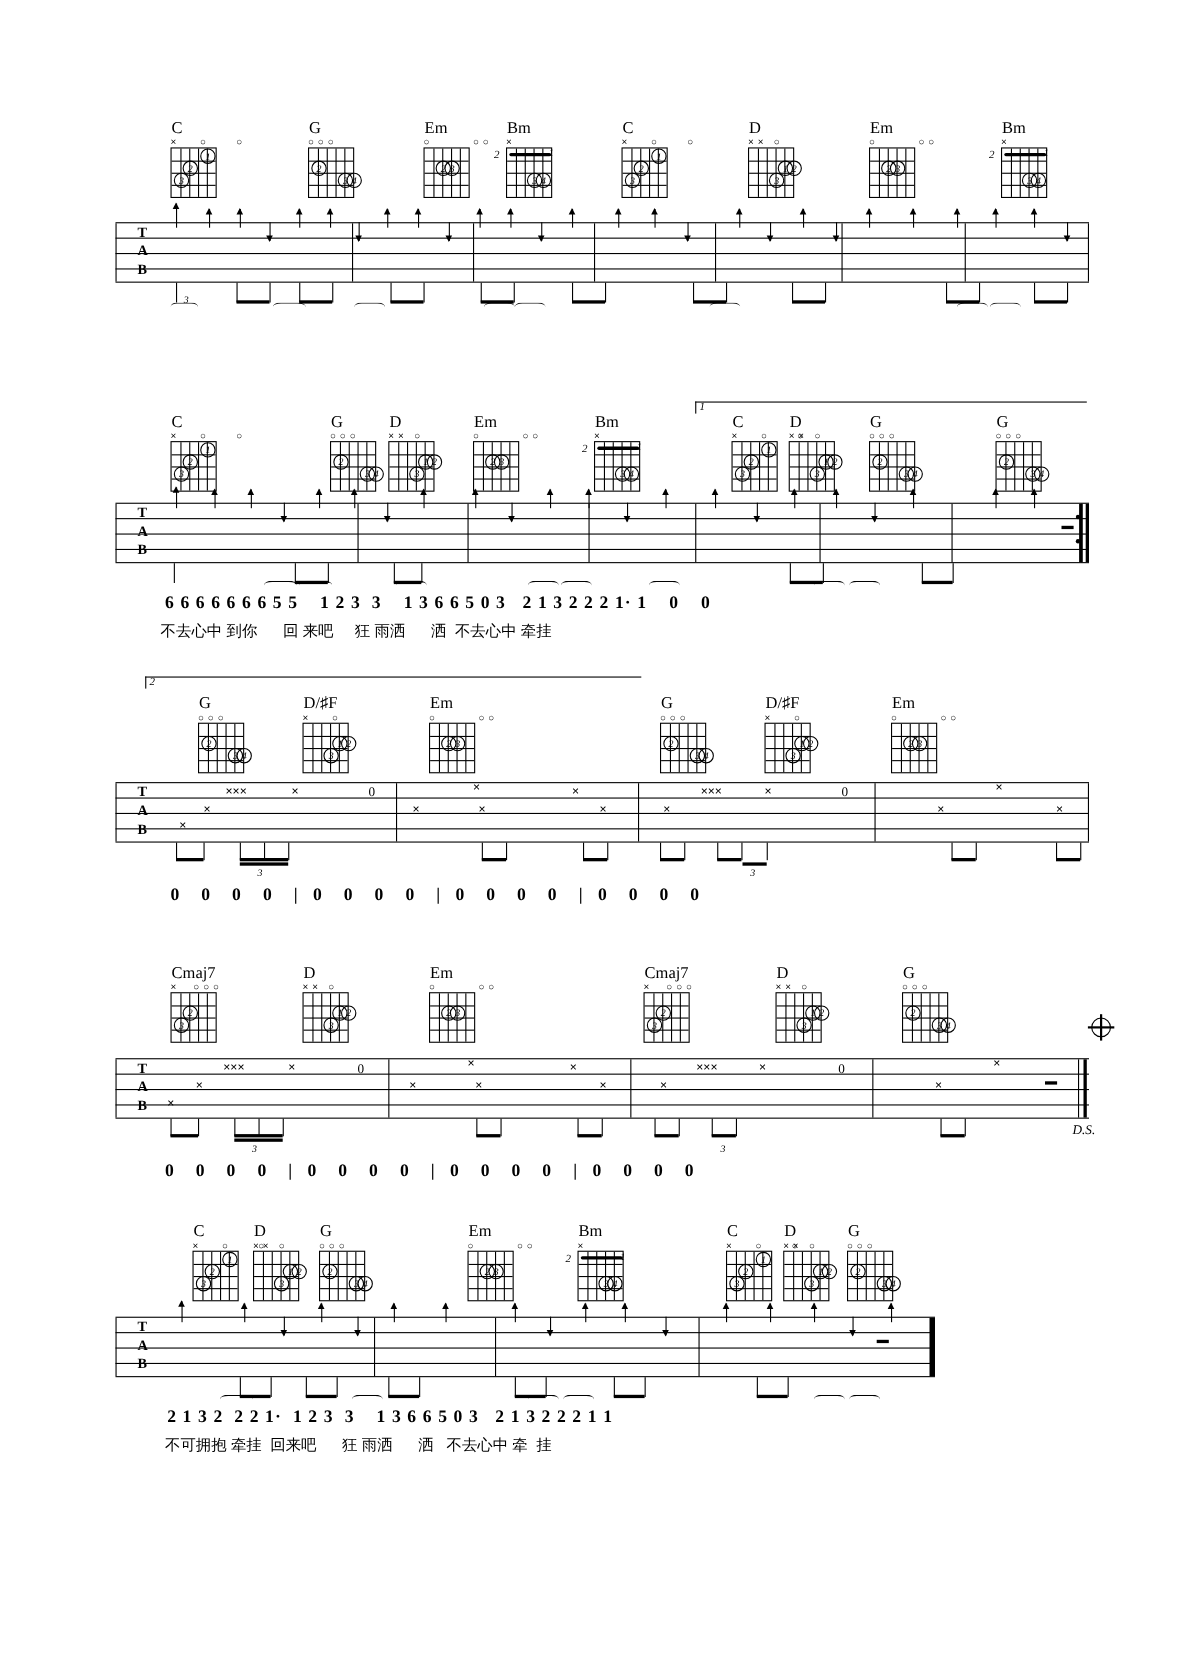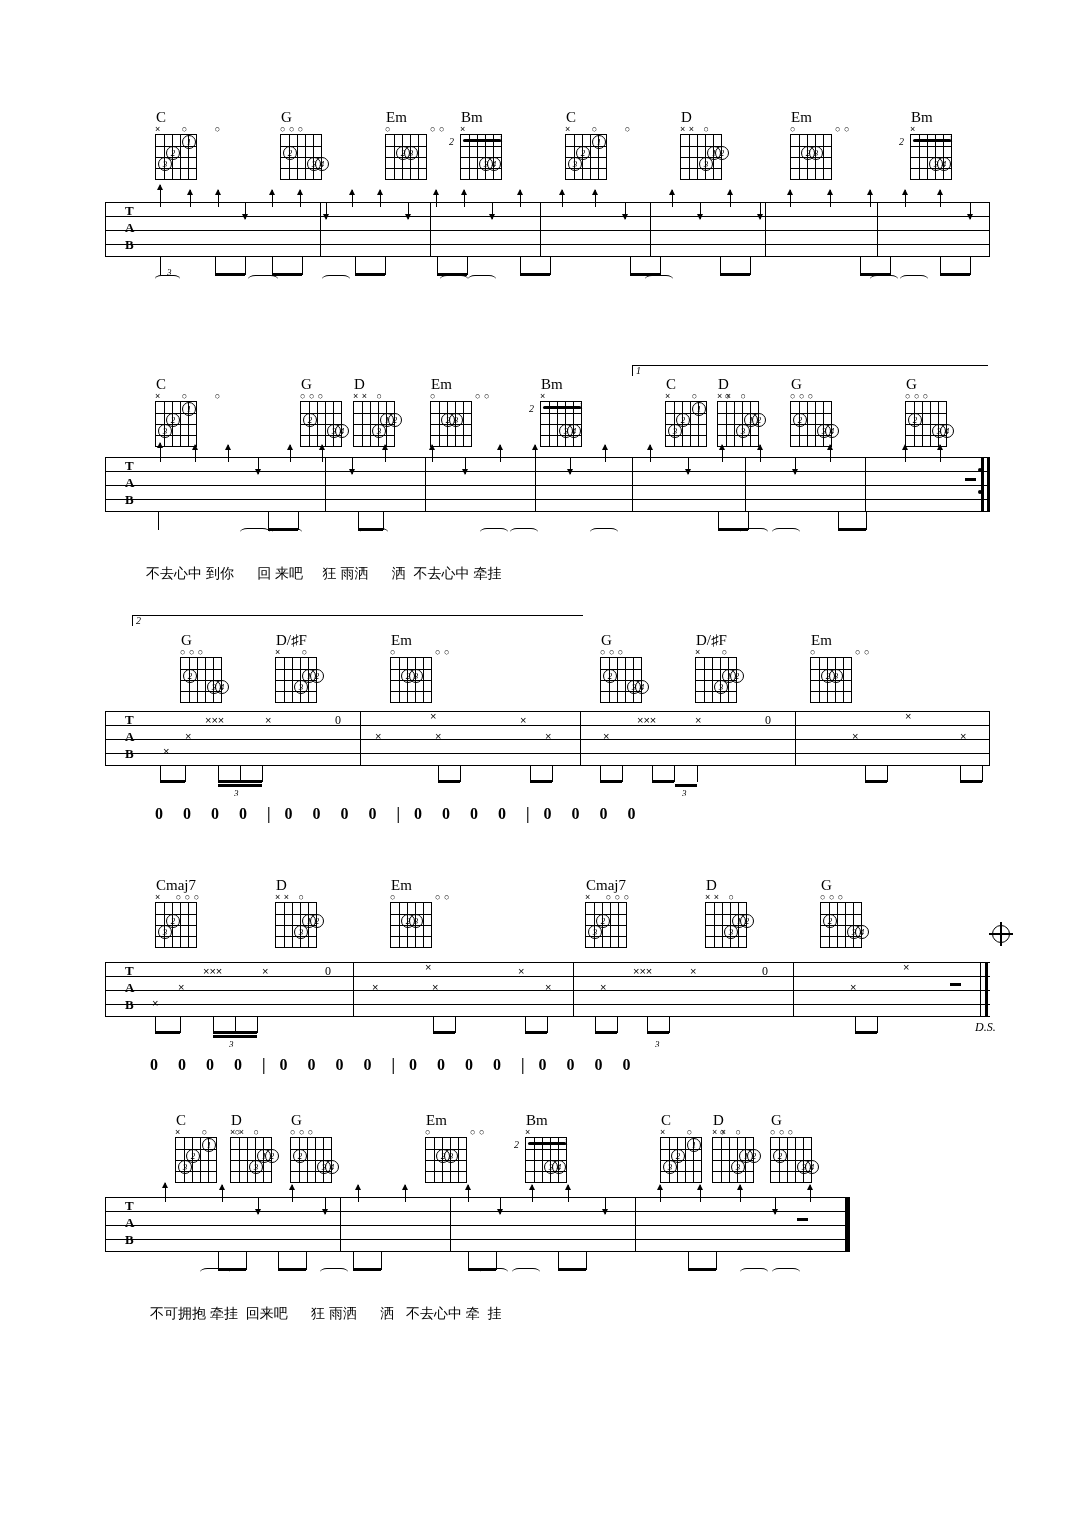--- a/index.html
+++ b/index.html
@@ -516,20 +516,21 @@
 
     <div class="slur" style="left:240px;top:163px;width:30px;"></div>
     <div class="slur" style="left:272px;top:163px;width:30px;"></div>
     <div class="slur" style="left:360px;top:163px;width:28px;"></div>
     <div class="slur" style="left:480px;top:163px;width:28px;"></div>
     <div class="slur" style="left:510px;top:163px;width:28px;"></div>
     <div class="slur" style="left:590px;top:163px;width:28px;"></div>
     <div class="slur" style="left:740px;top:163px;width:28px;"></div>
     <div class="slur" style="left:772px;top:163px;width:28px;"></div>
 
+    <div class="numrow" style="left:150px;top:175px;">6 6 6 6 6 6 6 5 5    1 2 3  3    1 3 6 6 5 0 3   2 1 3 2 2 2 1· 1    0    0</div>
     <div class="lyric" style="left:146px;top:200px;">不去心中 到你      回 来吧     狂 雨洒      洒  不去心中 牵挂</div>
   </div>
 
   <div class="system" style="top:615px;height:210px;">
 
     <div class="ending" style="left:132px;top:0px;width:450px;">
       <span>2</span>
     </div>
 
     <div class="chord" style="left:175px;top:18px;">
@@ -1064,16 +1065,17 @@
 
     <div class="slur" style="left:200px;top:163px;width:30px;"></div>
     <div class="slur" style="left:320px;top:163px;width:28px;"></div>
     <div class="slur" style="left:480px;top:163px;width:28px;"></div>
     <div class="slur" style="left:512px;top:163px;width:28px;"></div>
     <div class="slur" style="left:740px;top:163px;width:28px;"></div>
     <div class="slur" style="left:772px;top:163px;width:28px;"></div>
 
     <div class="bar" style="left:845px;top:1195px;"></div>
 
+    <div class="numrow" style="left:152px;top:175px;">2 1 3 2  2 2 1·  1 2 3  3    1 3 6 6 5 0 3   2 1 3 2 2 2 1 1</div>
     <div class="lyric" style="left:150px;top:200px;">不可拥抱 牵挂  回来吧      狂 雨洒      洒   不去心中 牵  挂</div>
   </div>
 
 </div>
 
 </body></html>

